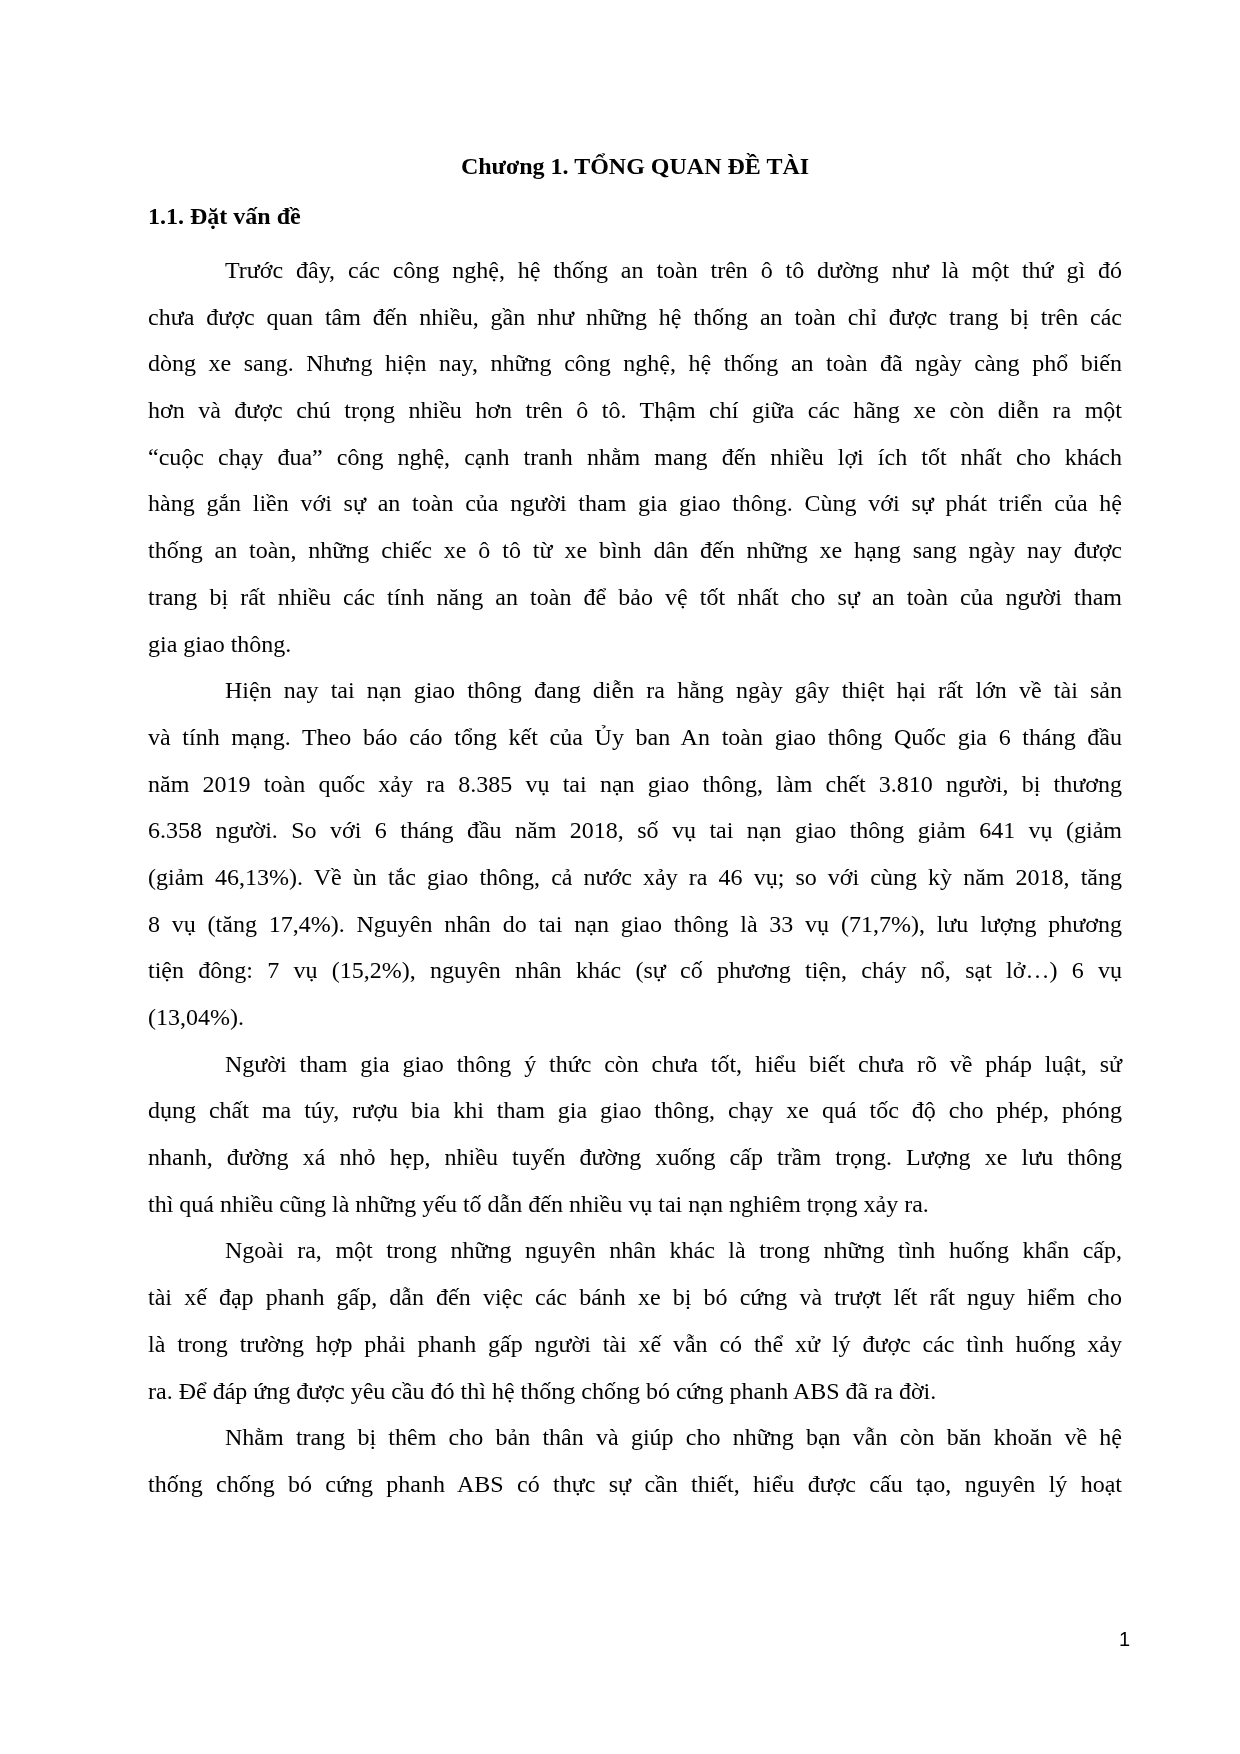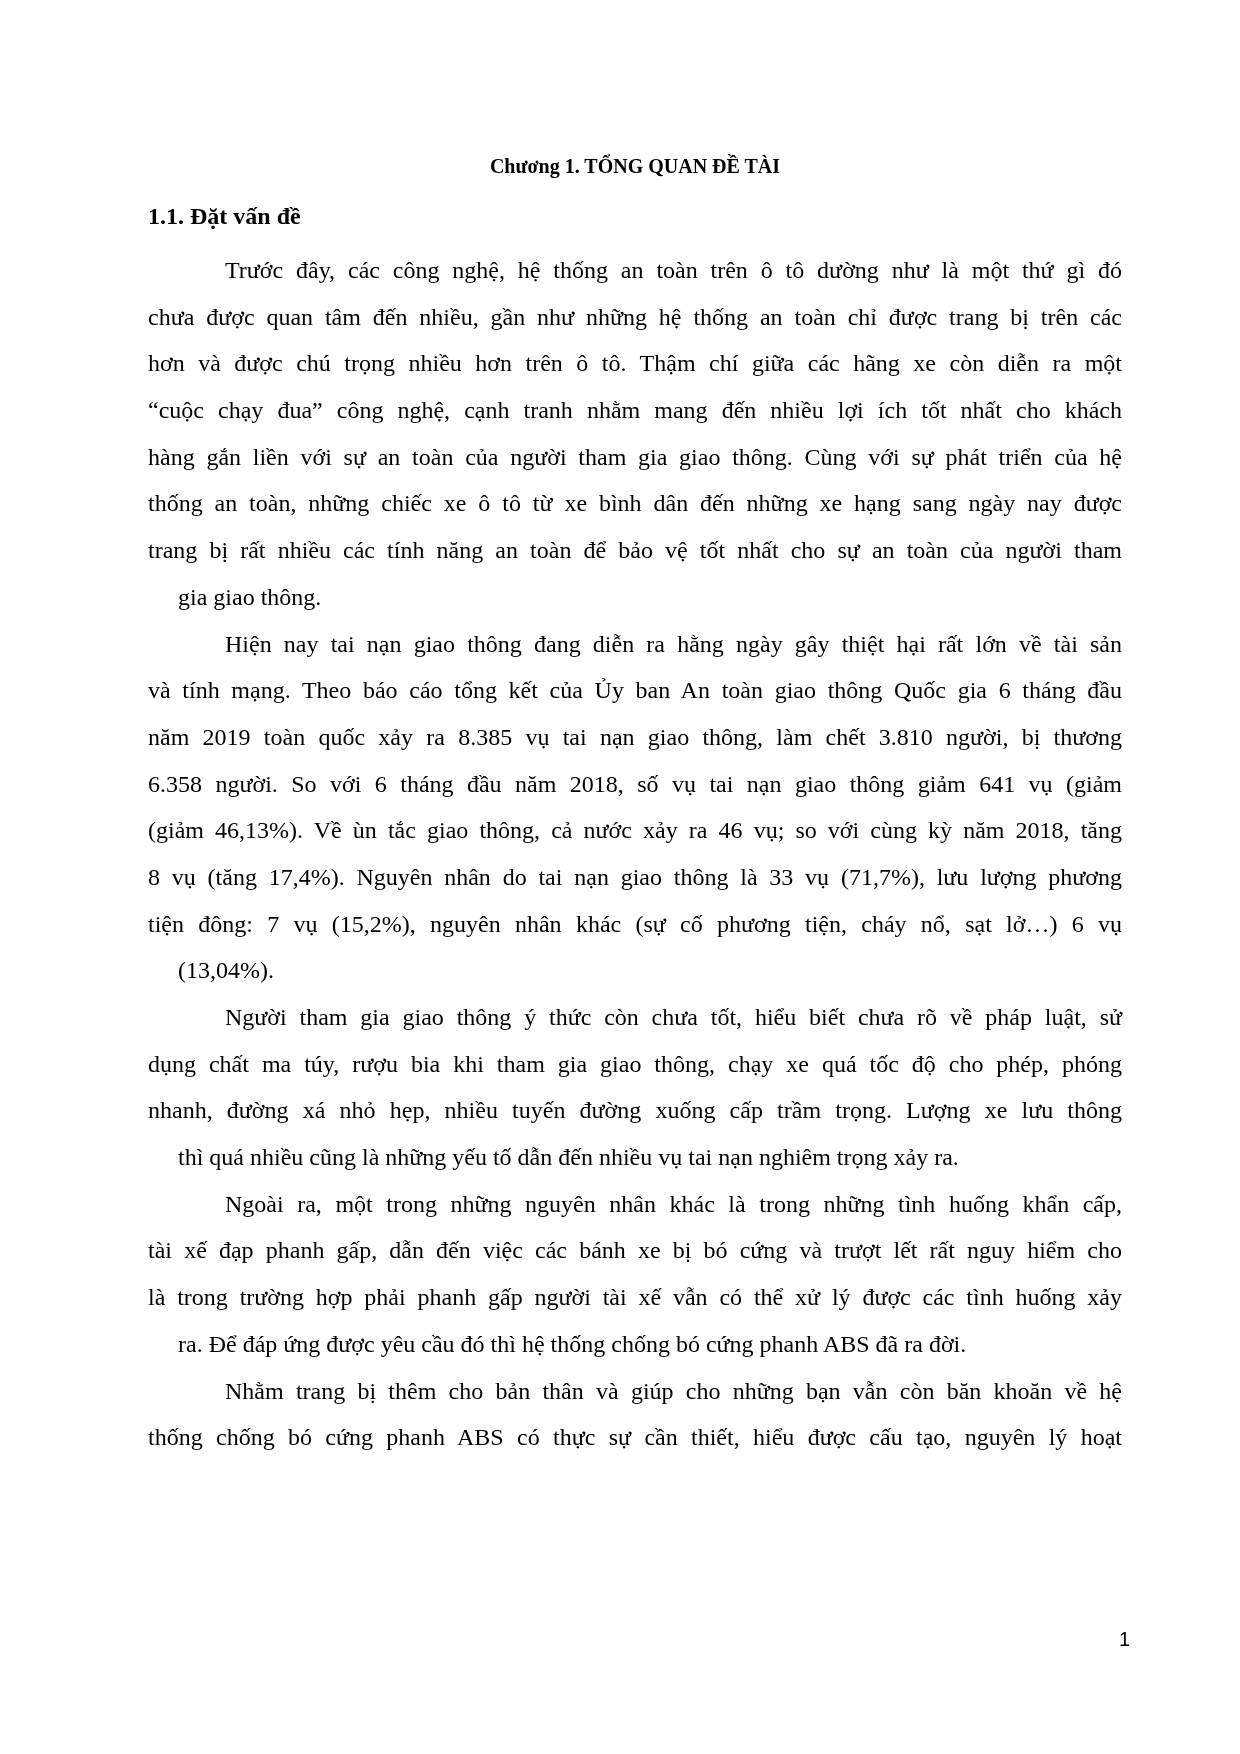--- a/index.html
+++ b/index.html
@@ -4,55 +4,56 @@
 <style>
   html, body { margin: 0; padding: 0; background: #ffffff; }
   body { width: 1240px; height: 1754px; position: relative; overflow: hidden; }
   .page {
     position: absolute; left: 0; top: 0; width: 1240px; height: 1754px;
     background: #ffffff; color: #000000;
     font-family: "Liberation Serif", "DejaVu Serif", serif;
   }
   .chapter-title {
     position: absolute; left: 148px; width: 974px; top: 148px;
-    text-align: center; font-weight: bold; font-size: 20px; line-height: 36px;
+    text-align: center; font-weight: bold; font-size: 24px; line-height: 36px;
     white-space: nowrap;
   }
   .section-title {
     position: absolute; left: 148px; top: 198px;
     font-weight: bold; font-size: 24px; line-height: 36px; white-space: nowrap;
   }
   .body-text {
     position: absolute; left: 148px; top: 247px; width: 974px;
     font-size: 24px; line-height: 46.7px;
   }
   .line {
     display: block; height: 46.7px; white-space: nowrap;
     text-align: justify; text-align-last: justify;
   }
   .line.first { padding-left: 77px; }
-  .line.last { text-align-last: left; margin-left: 30px; }
+  .line.last { text-align-last: left; }
   .page-number {
     position: absolute; left: 1100px; width: 30px; top: 1626px;
     text-align: right; font-family: "Liberation Sans", "DejaVu Sans", sans-serif;
     font-size: 20px; line-height: 26px;
   }
 </style>
 </head>
 <body>
 
 <div class="page">
   <div class="chapter-title">Chương 1. TỔNG QUAN ĐỀ TÀI</div>
   <div class="section-title">1.1. Đặt vấn đề</div>
 
   <div class="body-text">
 
     <div>
       <span class="line first">Trước đây, các công nghệ, hệ thống an toàn trên ô tô dường như là một thứ gì đó</span>
       <span class="line">chưa được quan tâm đến nhiều, gần như những hệ thống an toàn chỉ được trang bị trên các</span>
+      <span class="line">dòng xe sang. Nhưng hiện nay, những công nghệ, hệ thống an toàn đã ngày càng phổ biến</span>
       <span class="line">hơn và được chú trọng nhiều hơn trên ô tô. Thậm chí giữa các hãng xe còn diễn ra một</span>
       <span class="line">“cuộc chạy đua” công nghệ, cạnh tranh nhằm mang đến nhiều lợi ích tốt nhất cho khách</span>
       <span class="line">hàng gắn liền với sự an toàn của người tham gia giao thông. Cùng với sự phát triển của hệ</span>
       <span class="line">thống an toàn, những chiếc xe ô tô từ xe bình dân đến những xe hạng sang ngày nay được</span>
       <span class="line">trang bị rất nhiều các tính năng an toàn để bảo vệ tốt nhất cho sự an toàn của người tham</span>
       <span class="line last">gia giao thông.</span>
     </div>
 
     <div>
       <span class="line first">Hiện nay tai nạn giao thông đang diễn ra hằng ngày gây thiệt hại rất lớn về tài sản</span>

